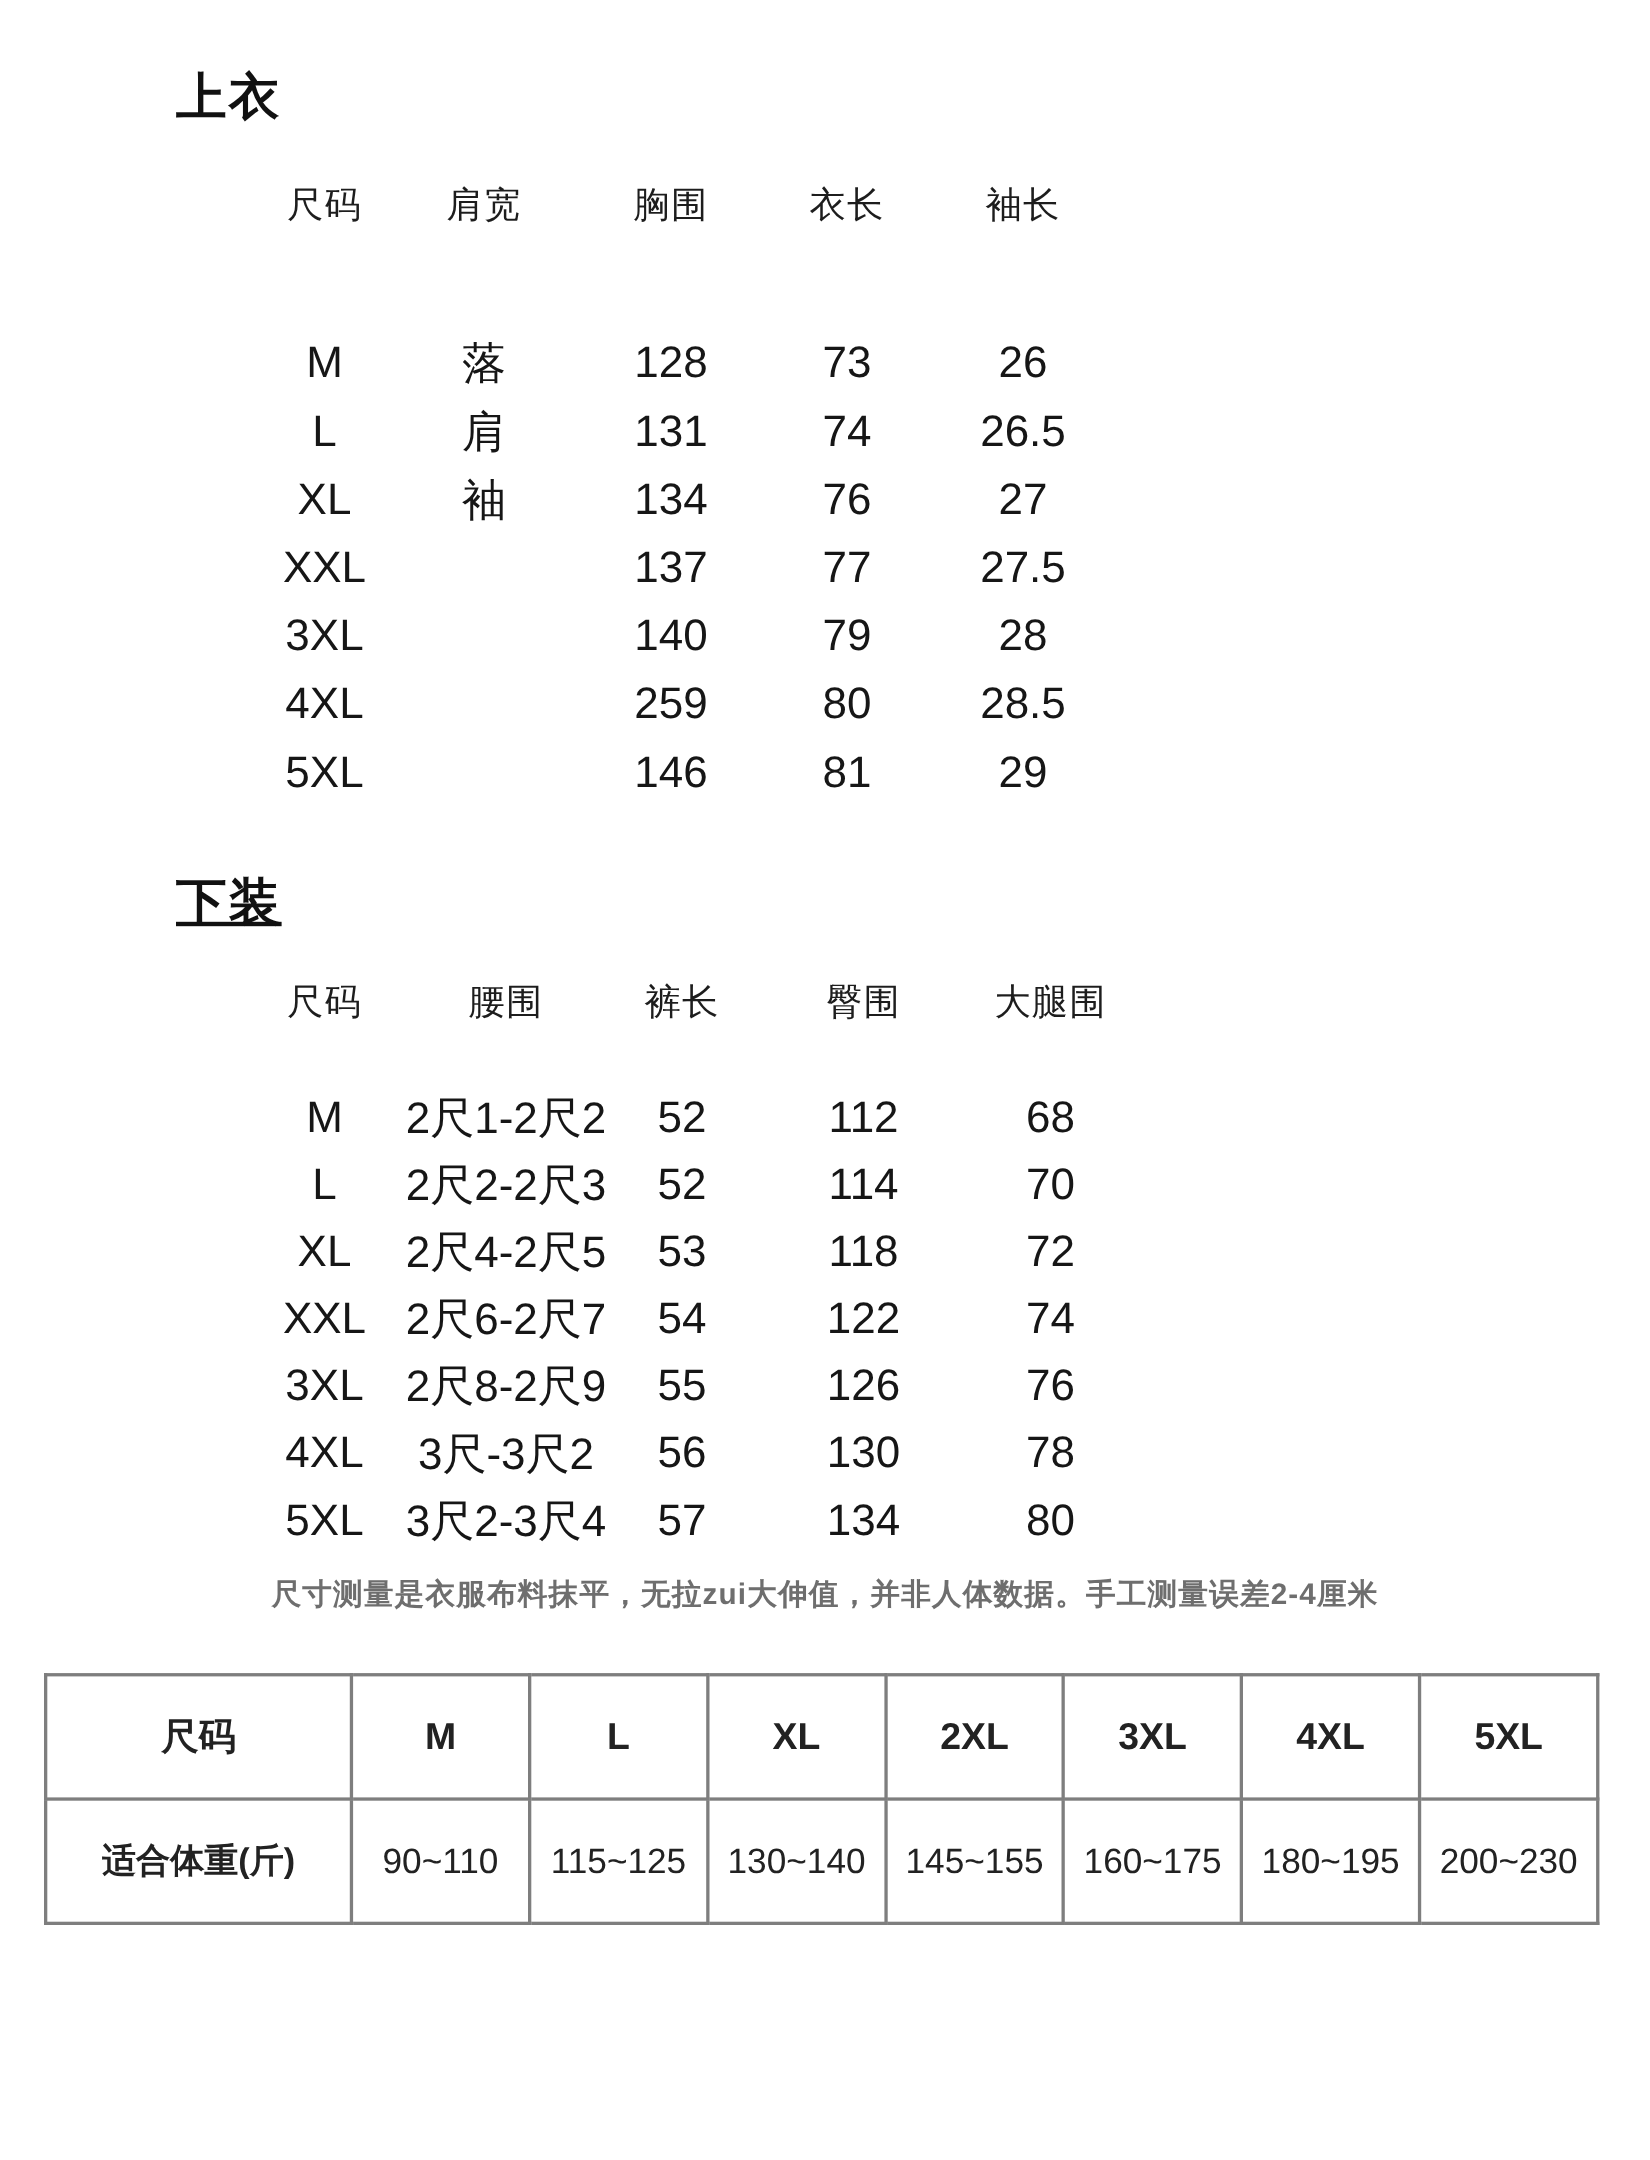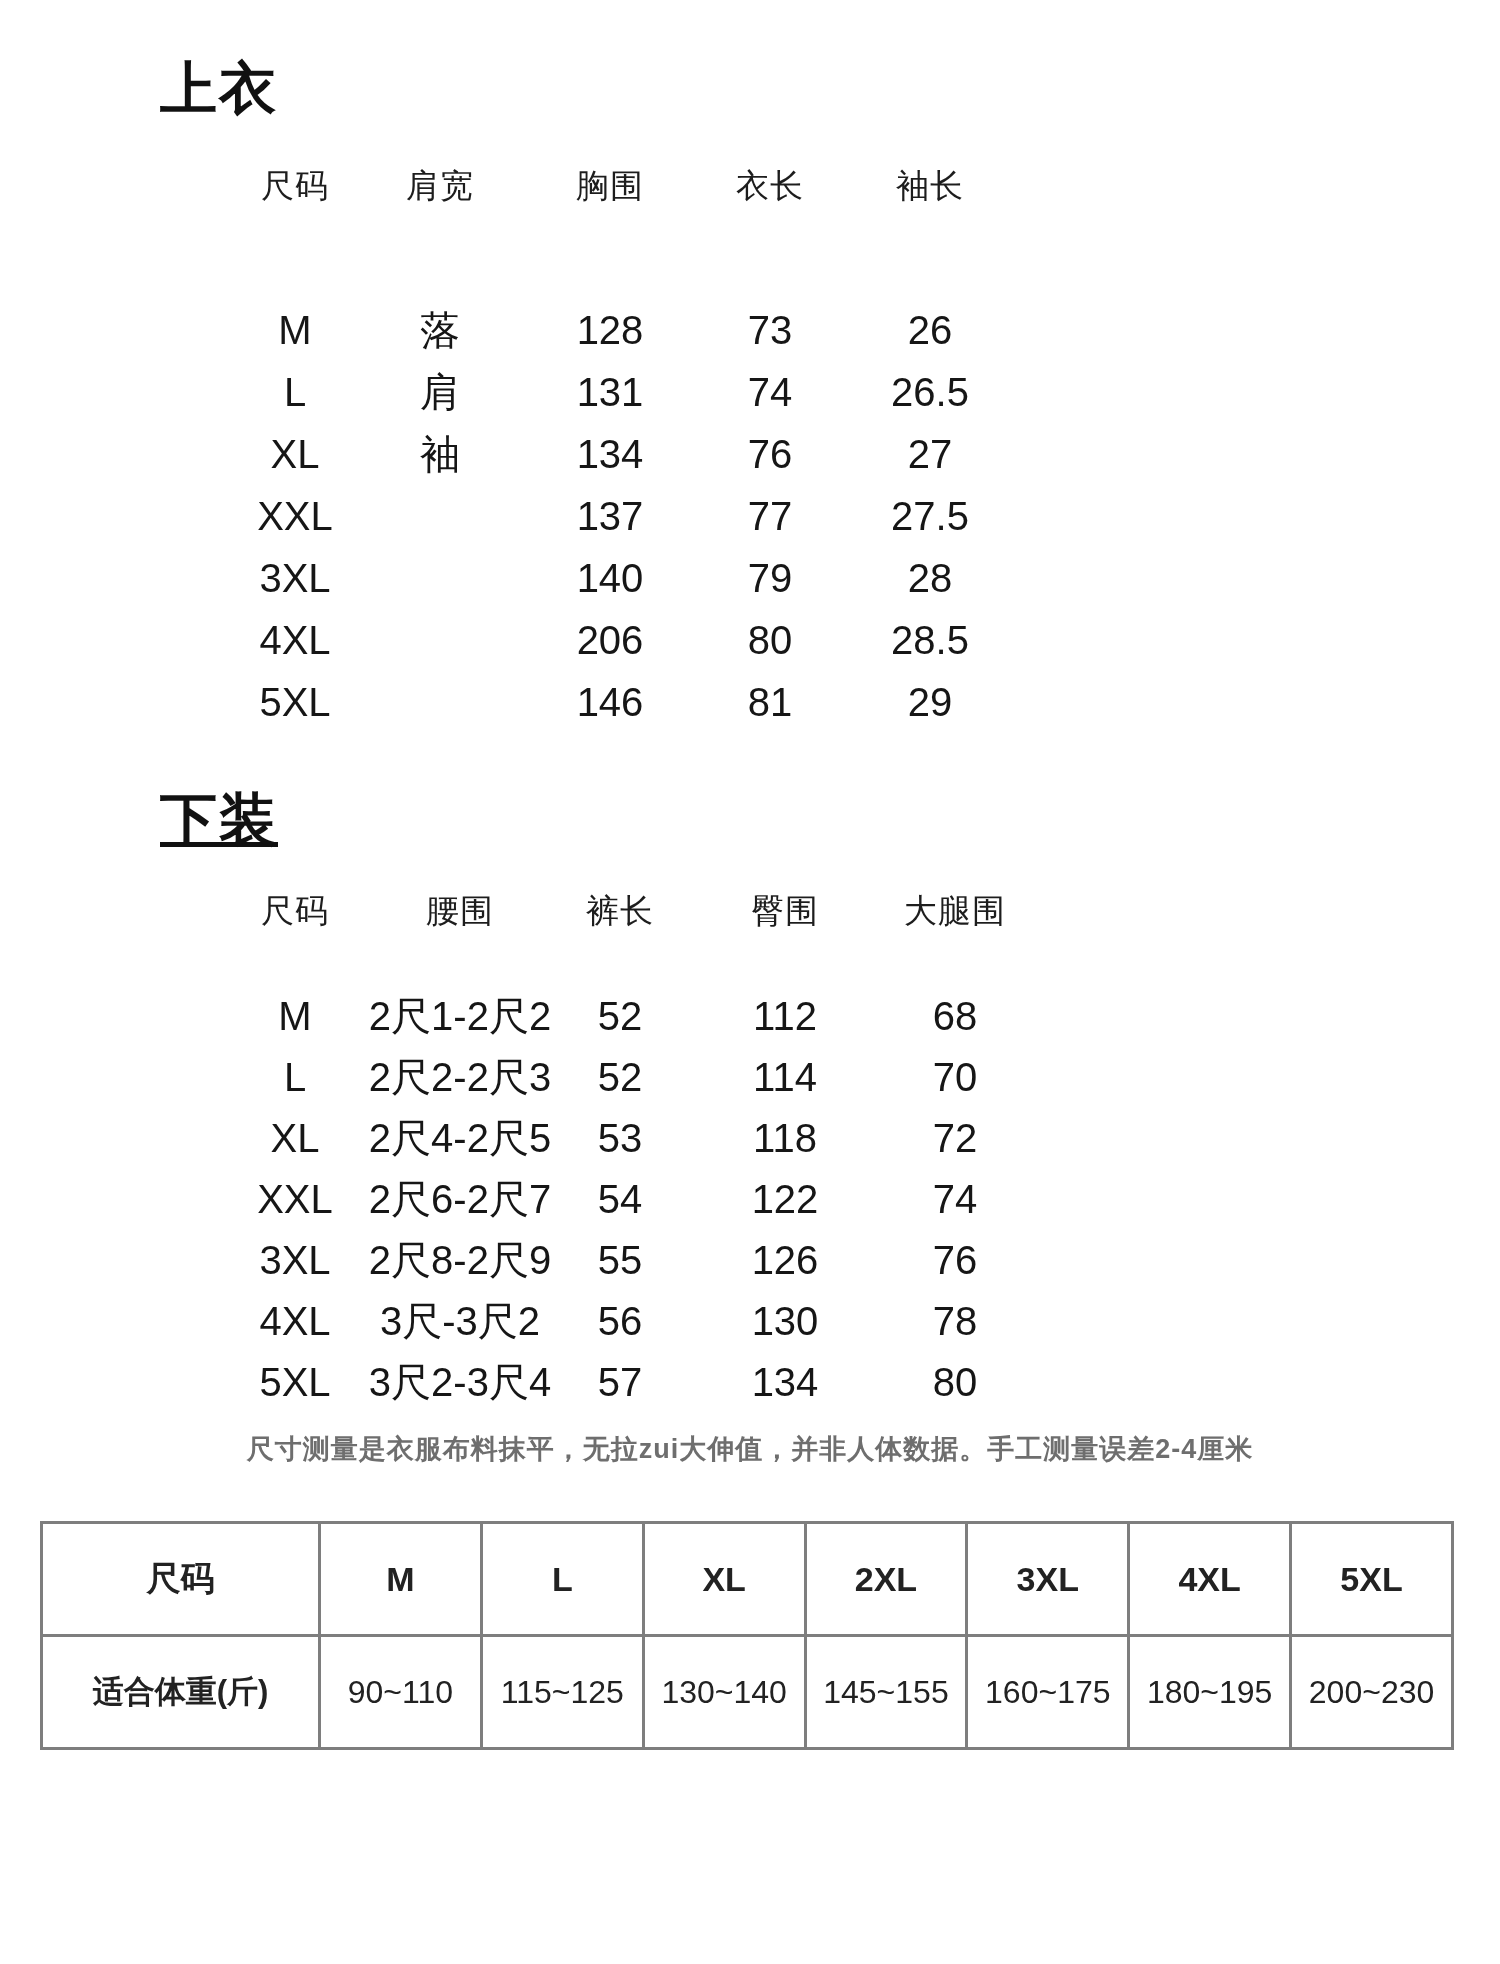--- a/index.html
+++ b/index.html
@@ -7,21 +7,21 @@
   .page {
     position:relative;
     width:1500px; height:1964px;
     background:#ffffff;
     overflow:hidden;
     font-family:"Liberation Sans", sans-serif;
     color:#1c1c1c;
   }
   .sec-title {
     margin-left:160px;
-    font-size:57px; font-weight:700; line-height:52px;
+    font-size:46px; font-weight:700; line-height:52px;
     color:#111111;
     letter-spacing:2px;
   }
   #tops-title { margin-top:62px; }
   #bottoms-title { margin-top:60px;text-decoration:underline; }
 
   .sgrid { display:grid; margin-left:240px; width:770px; }
   .t1 { grid-template-columns:110px 180px 160px 160px 160px; }
   .t2 { grid-template-columns:110px 220px 100px 230px 110px; }
   .cell { display:flex; align-items:center; justify-content:center; white-space:nowrap; }
@@ -104,21 +104,21 @@
     <div class="cell">27.5</div>
 
     <div class="cell size-cell">3XL</div>
     <div class="cell shoulder-cell"></div>
     <div class="cell">140</div>
     <div class="cell">79</div>
     <div class="cell">28</div>
 
     <div class="cell size-cell">4XL</div>
     <div class="cell shoulder-cell"></div>
-    <div class="cell">206</div>
+    <div class="cell">259</div>
     <div class="cell">80</div>
     <div class="cell">28.5</div>
 
     <div class="cell size-cell">5XL</div>
     <div class="cell shoulder-cell"></div>
     <div class="cell">146</div>
     <div class="cell">81</div>
     <div class="cell">29</div>
   </div>
 

